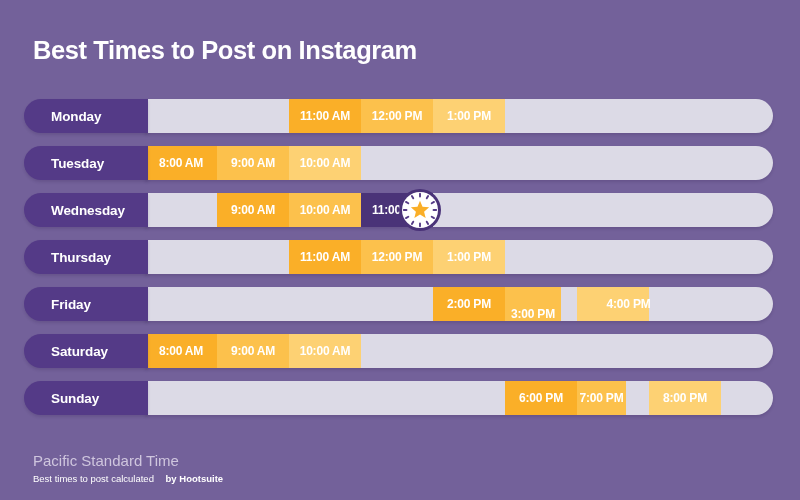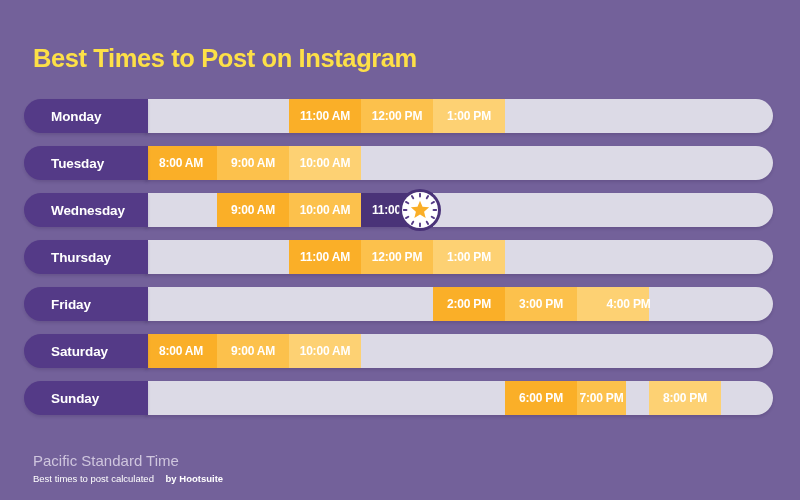--- a/index.html
+++ b/index.html
@@ -20,24 +20,24 @@
     position: relative;
     width: 800px;
     height: 500px;
     background: #73619a;
   }
 
   
   .title {
     position: absolute;
     left: 33px;
-    top: 44px;
+    top: 36px;
     font-size: 25.5px;
     font-weight: bold;
-    color: #fde047;
+    color: #ffffff;
     letter-spacing: -0.4px;
     white-space: nowrap;
   }
 
   
   .rows {
     position: absolute;
     left: 0;
     top: 99px;
     width: 800px;
@@ -226,21 +226,21 @@
         </div>
         <div class="day-pill" style="background: rgb(84, 58, 135);">
           <span class="day-label">Thursday</span>
         </div>
       </div>
       <div class="row">
         <div class="track" style="background: rgb(220, 218, 230);">
           <div class="slot" style="left: 288px; width: 72px; background: rgb(250, 175, 40);">
             <span class="slot-label">2:00 PM</span>
           </div>
-          <div class="slot" style="left: 360px; width: 72px; background: rgb(252, 193, 76);">
+          <div class="slot" style="left: 360px; width: 56px; background: rgb(252, 193, 76); align-items: flex-end;">
             <span class="slot-label">3:00 PM</span>
           </div>
           <div class="slot" style="left: 432px; width: 72px; background: rgb(253, 209, 115); padding-left: 31px;">
             <span class="slot-label">4:00 PM</span>
           </div>
         </div>
         <div class="day-pill" style="background: rgb(84, 58, 135);">
           <span class="day-label">Friday</span>
         </div>
       </div>

